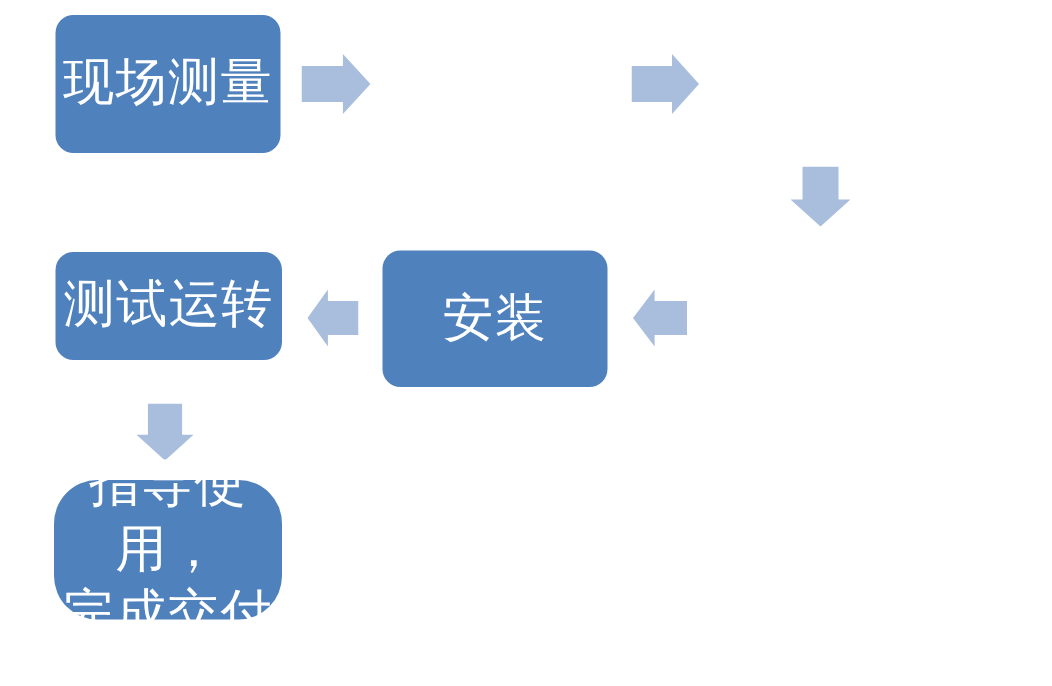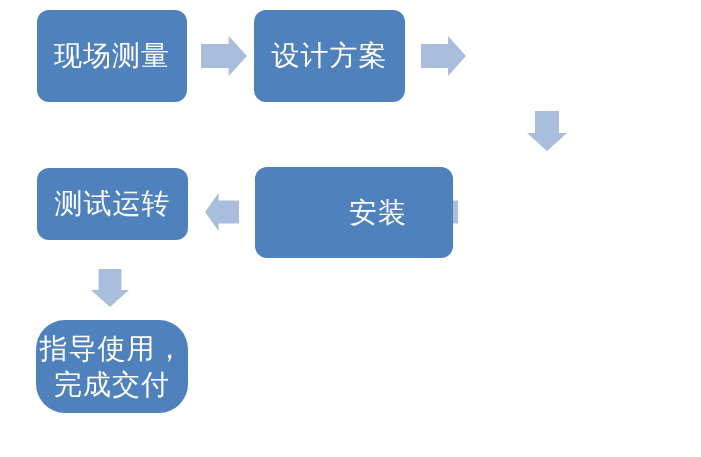--- a/index.html
+++ b/index.html
@@ -17,21 +17,21 @@
   .box {
     position: absolute;
     background: var(--box-fill, #4F81BD);
     border-radius: 12px;
     display: flex;
     align-items: center;
     justify-content: center;
   }
   .box .label {
     color: var(--text, #ffffff);
-    font-size: 28px;
+    font-size: 34px;
     line-height: 1.28;
     text-align: center;
     white-space: pre-line;
     letter-spacing: 1px;
   }
   .arrow { position: absolute; display: block; }
   .arrow polygon { fill: var(--arrow-fill, #A9BEDC); }
 </style>
 </head>
 <body>
@@ -39,39 +39,36 @@
 <div class="canvas">
 
   <div class="box" style="left:37px; top:10px; width:150px; height:92px;">
     <span class="label">现场测量</span>
   </div>
 
   <svg class="arrow" style="left:201px; top:36px; width:46px; height:40px;" viewBox="0 0 100 100" preserveAspectRatio="none">
     <polygon points="0,20 60,20 60,0 100,50 60,100 60,80 0,80"></polygon>
   </svg>
 
-  <div class="box" style="left:254px; top:10px; width:151px; height:92px;">
-    <span class="label">设计方案</span>
-  </div>
 
   <svg class="arrow" style="left:421px; top:36px; width:45px; height:40px;" viewBox="0 0 100 100" preserveAspectRatio="none">
     <polygon points="0,20 60,20 60,0 100,50 60,100 60,80 0,80"></polygon>
   </svg>
 
 
   <svg class="arrow" style="left:527px; top:111px; width:40px; height:40px;" viewBox="0 0 100 100" preserveAspectRatio="none">
     <polygon points="20,0 80,0 80,55 100,55 50,100 0,55 20,55"></polygon>
   </svg>
 
 
   <svg class="arrow" style="left:422px; top:193px; width:36px; height:38px;" viewBox="0 0 100 100" preserveAspectRatio="none">
     <polygon points="100,20 40,20 40,0 0,50 40,100 40,80 100,80"></polygon>
   </svg>
 
-  <div class="box" style="left:255px; top:167px; width:150px; height:91px;padding-left:48px;">
+  <div class="box" style="left:255px; top:167px; width:150px; height:91px;">
     <span class="label">安装</span>
   </div>
 
   <svg class="arrow" style="left:205px; top:193px; width:34px; height:38px;" viewBox="0 0 100 100" preserveAspectRatio="none">
     <polygon points="100,20 40,20 40,0 0,50 40,100 40,80 100,80"></polygon>
   </svg>
 
   <div class="box" style="left:37px; top:168px; width:151px; height:72px;">
     <span class="label">测试运转</span>
   </div>

